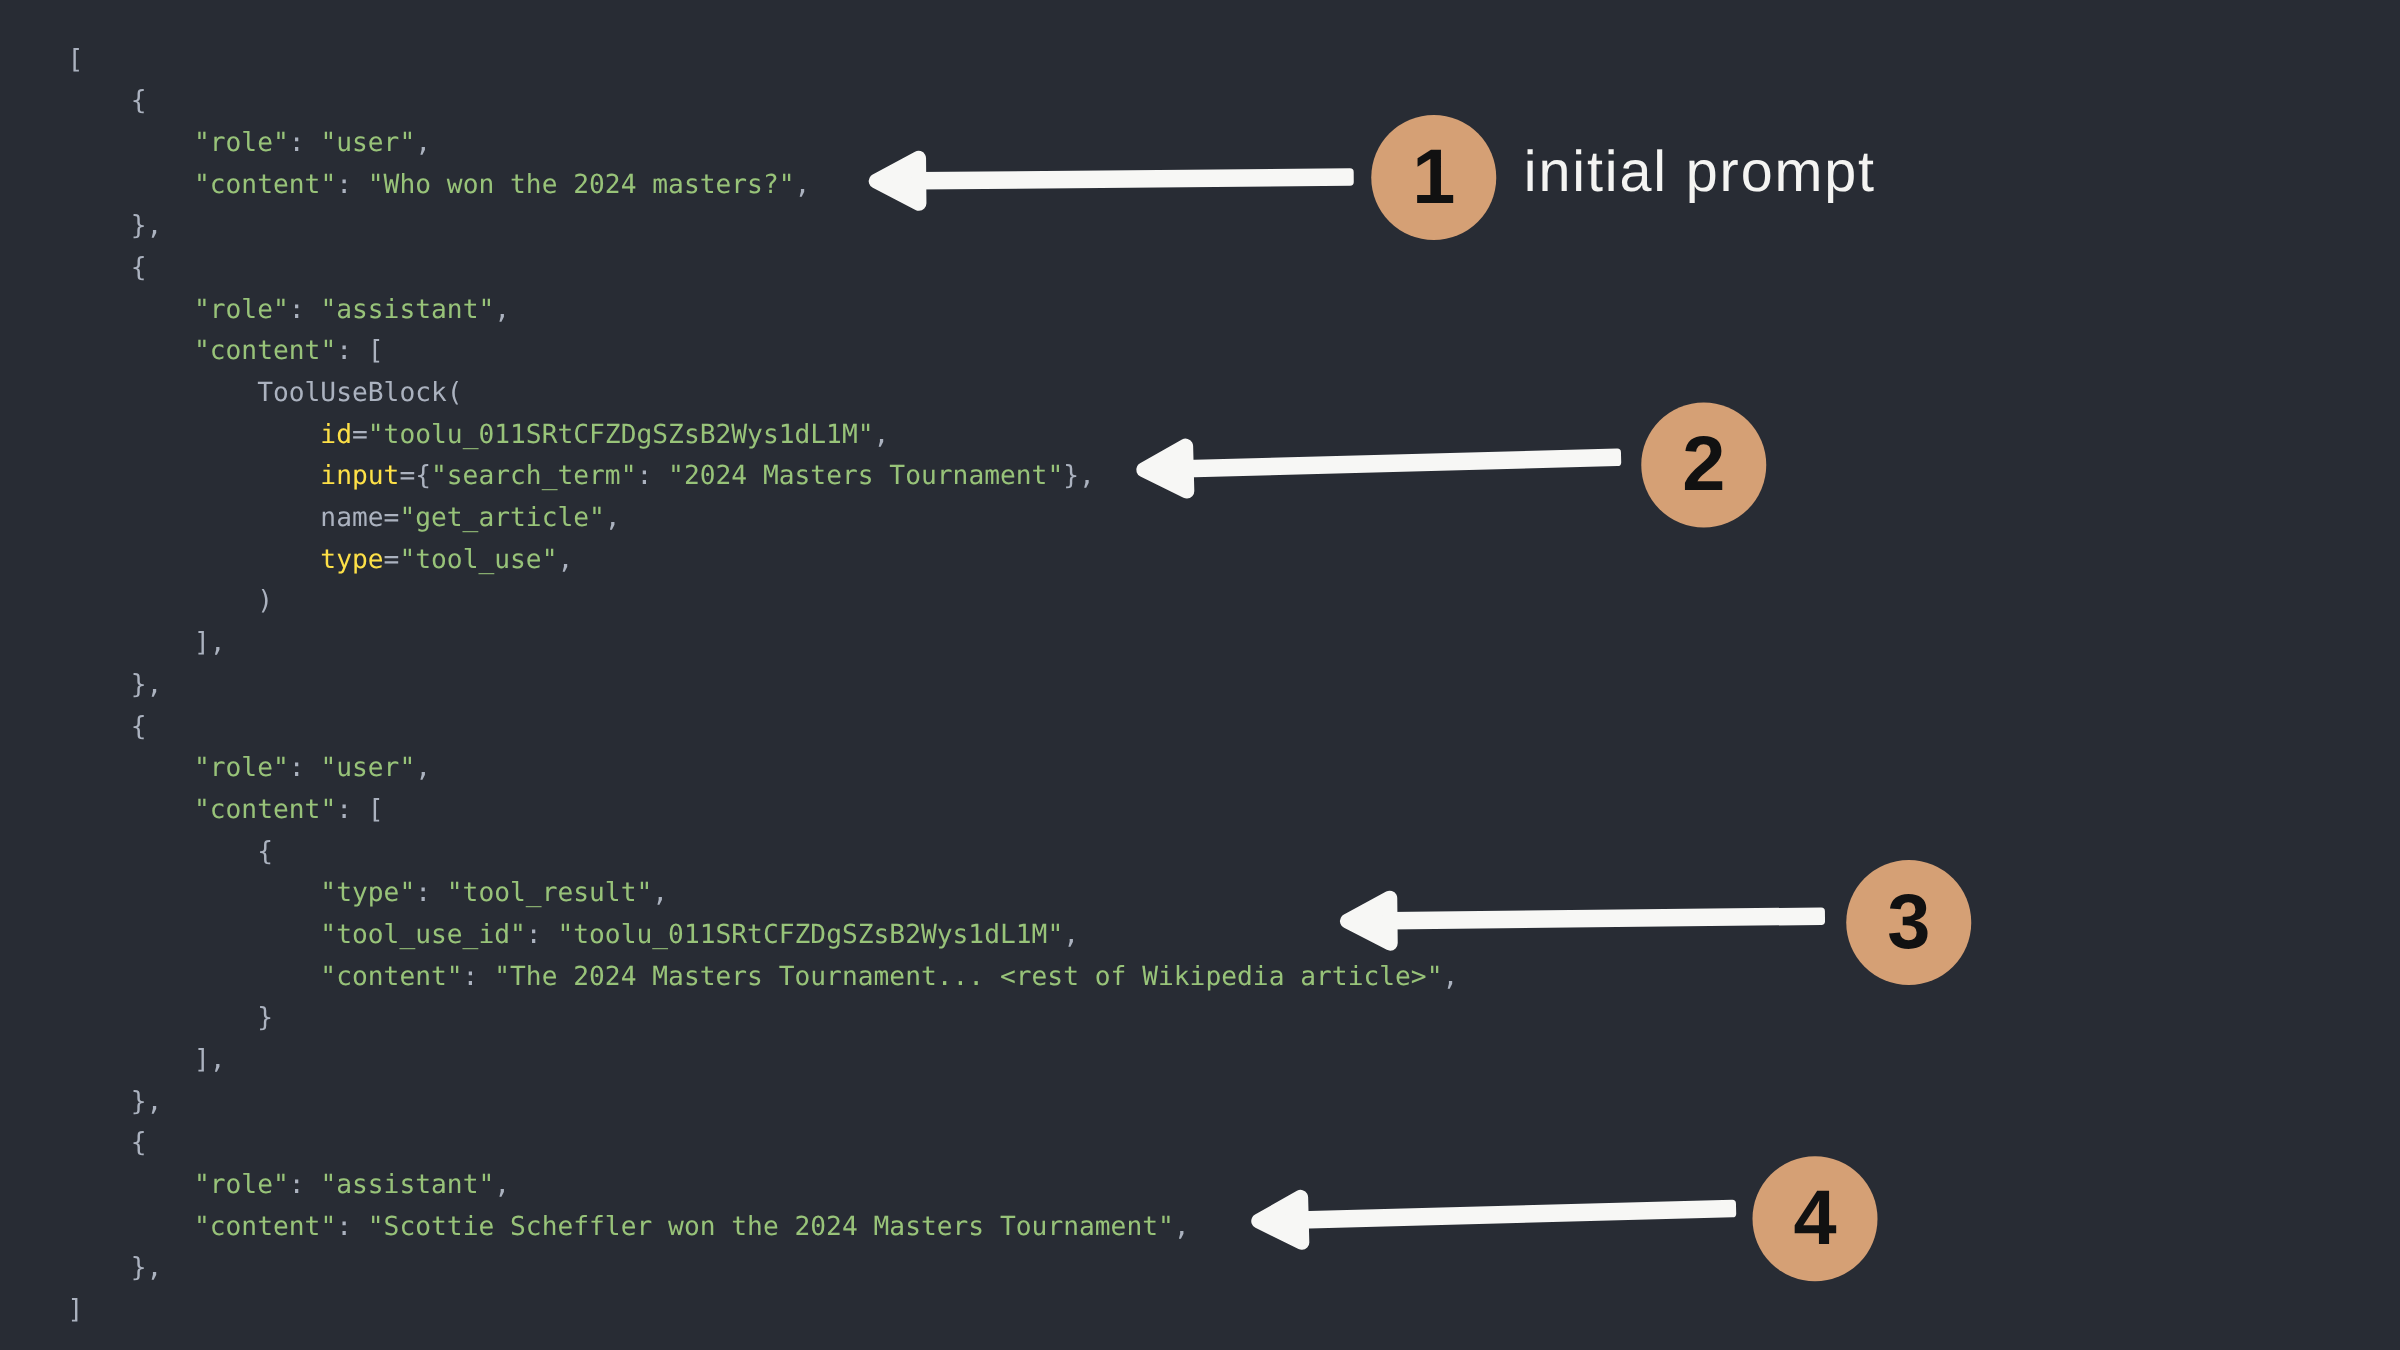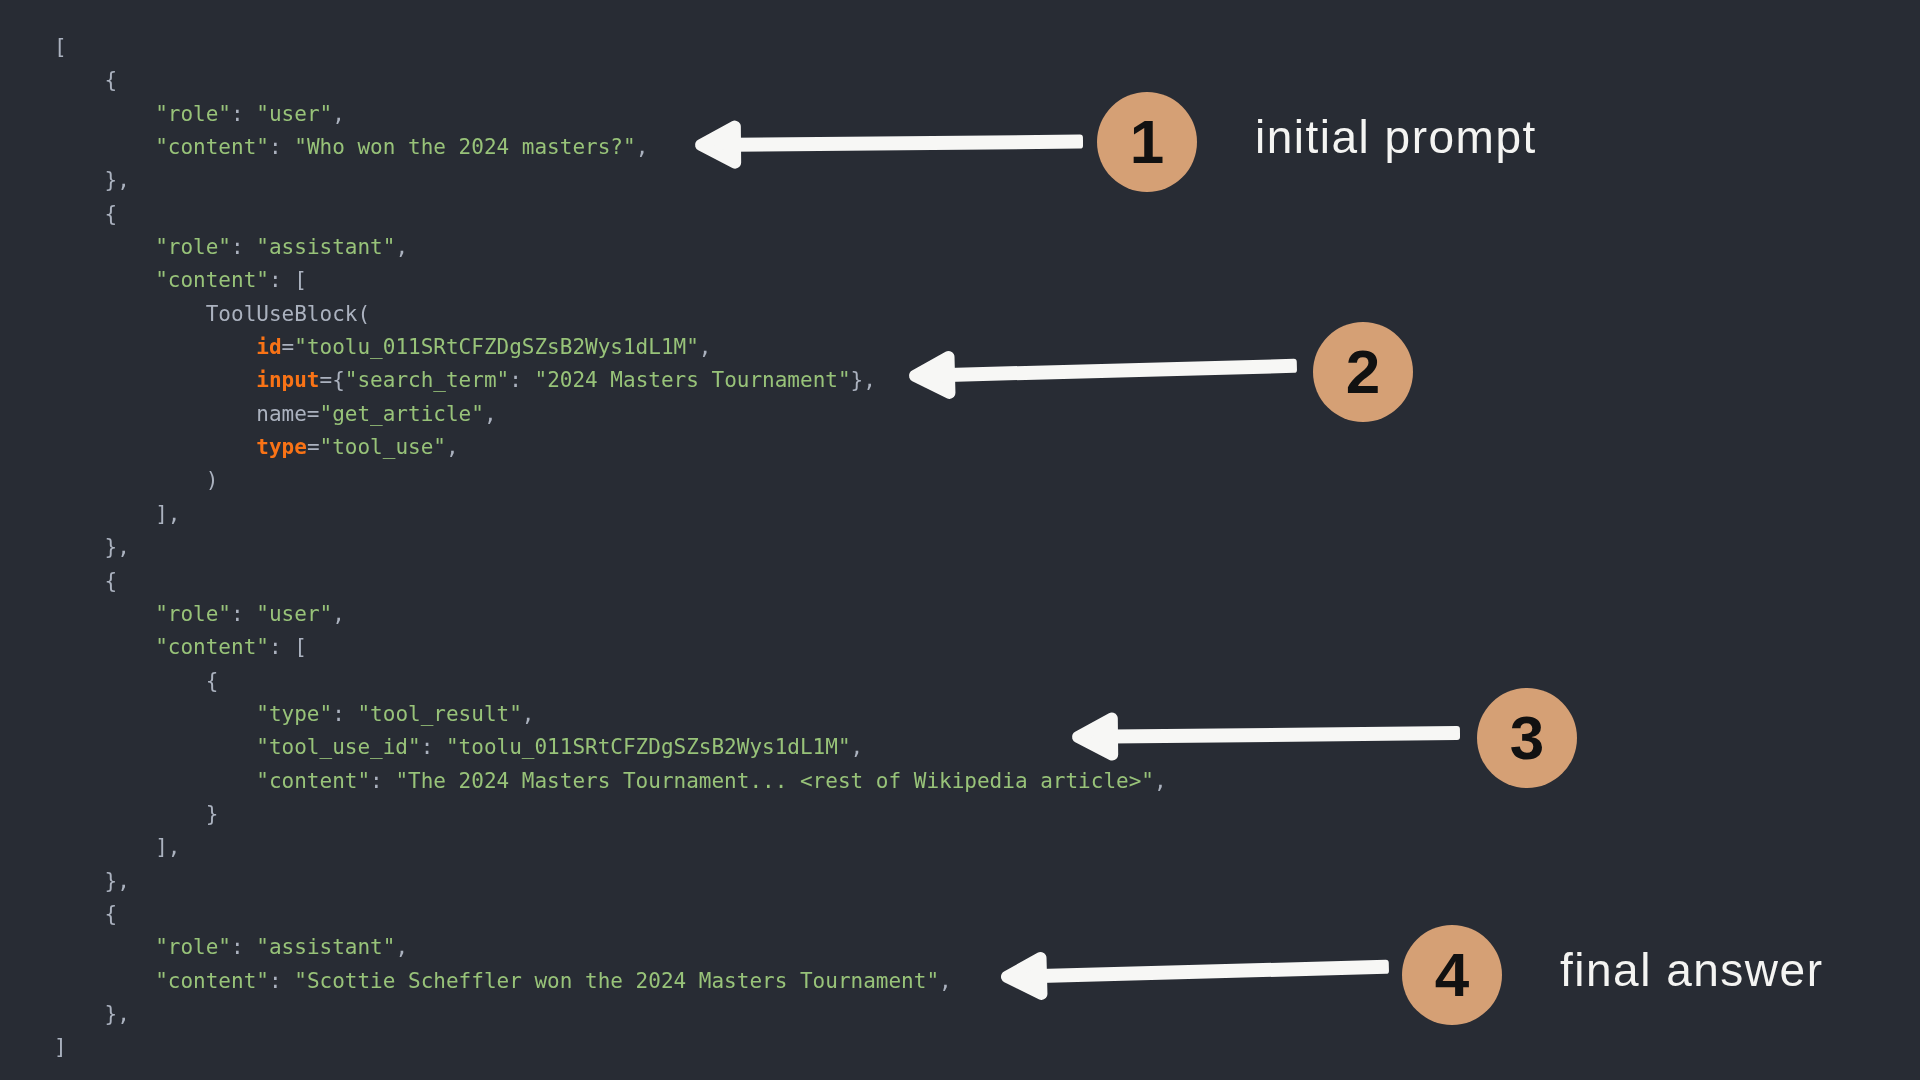--- a/index.html
+++ b/index.html
@@ -20,21 +20,21 @@
     position: absolute;
     left: 54px; top: 31px;
     font-family: "DejaVu Sans Mono", monospace;
     font-size: 21px;
     line-height: 33.35px;
     white-space: pre;
   }
   .code-line { height: 33.35px; }
   .tok-p { color: #abb2bf; }
   .tok-s { color: #98c379; }
-  .tok-b { color: #f97316; font-weight: bold; }
+  .tok-b { color: #fde047; }
 
   
   .callout {
     position: absolute;
     display: flex;
     align-items: center;
     gap: 22px;
   }
   .callout .num-circle {
     width: 100px; height: 100px;
@@ -49,21 +49,20 @@
     flex: 0 0 auto;
   }
   .callout .callout-label {
     color: #f4f4f2;
     font-family: "Liberation Sans", sans-serif;
     font-weight: 400;
     font-size: 46px;
     letter-spacing: 1.5px;
     transform: translateY(-5px);
     white-space: nowrap;
-    margin-left: 36px;
   }
   .callout-1 { left: 1097px; top: 92px; }
   .callout-2 { left: 1313px; top: 322px; }
   .callout-3 { left: 1477px; top: 688px; }
   .callout-4 { left: 1402px; top: 925px; }
 
   
   .arrow {
     position: absolute;
     transform-origin: 6px 30px;
@@ -102,16 +101,15 @@
     <div class="callout-label">initial prompt</div>
   </div>
   <div class="callout callout-2">
     <div class="num-circle">2</div>
   </div>
   <div class="callout callout-3">
     <div class="num-circle">3</div>
   </div>
   <div class="callout callout-4">
     <div class="num-circle">4</div>
-    <div class="callout-label">final answer</div>
   </div>
 
 </div>
 
 </body></html>

